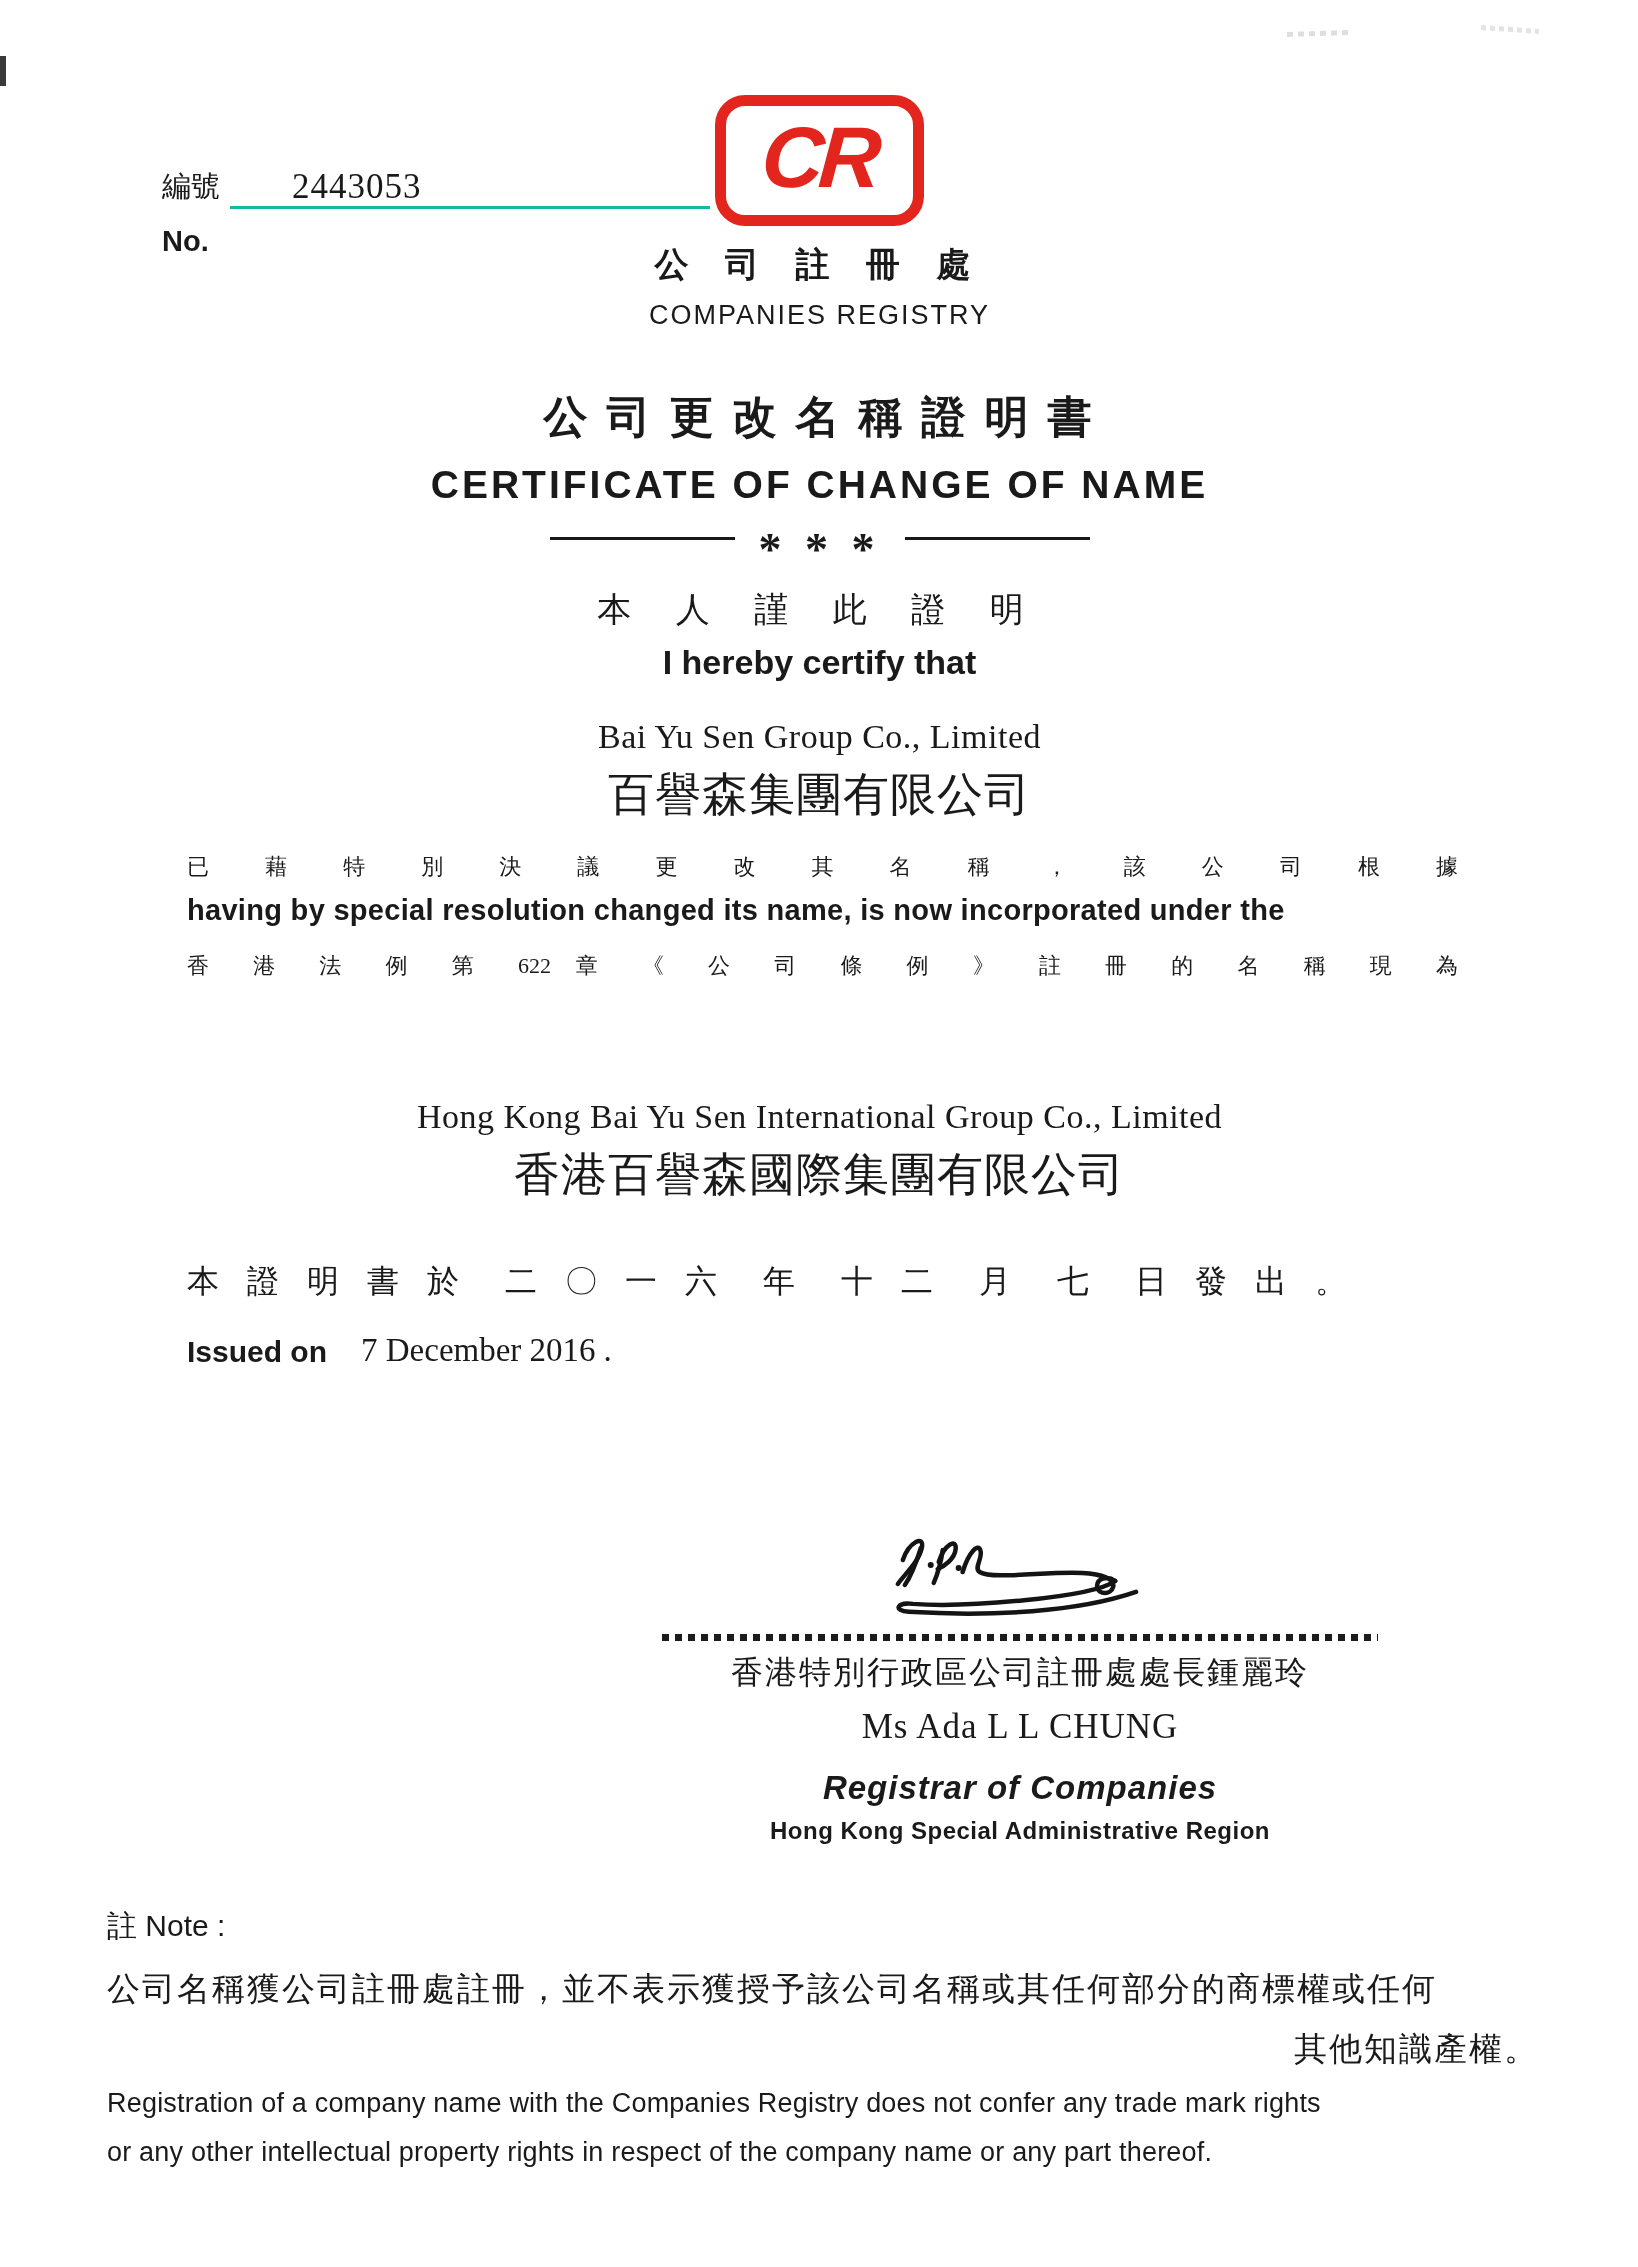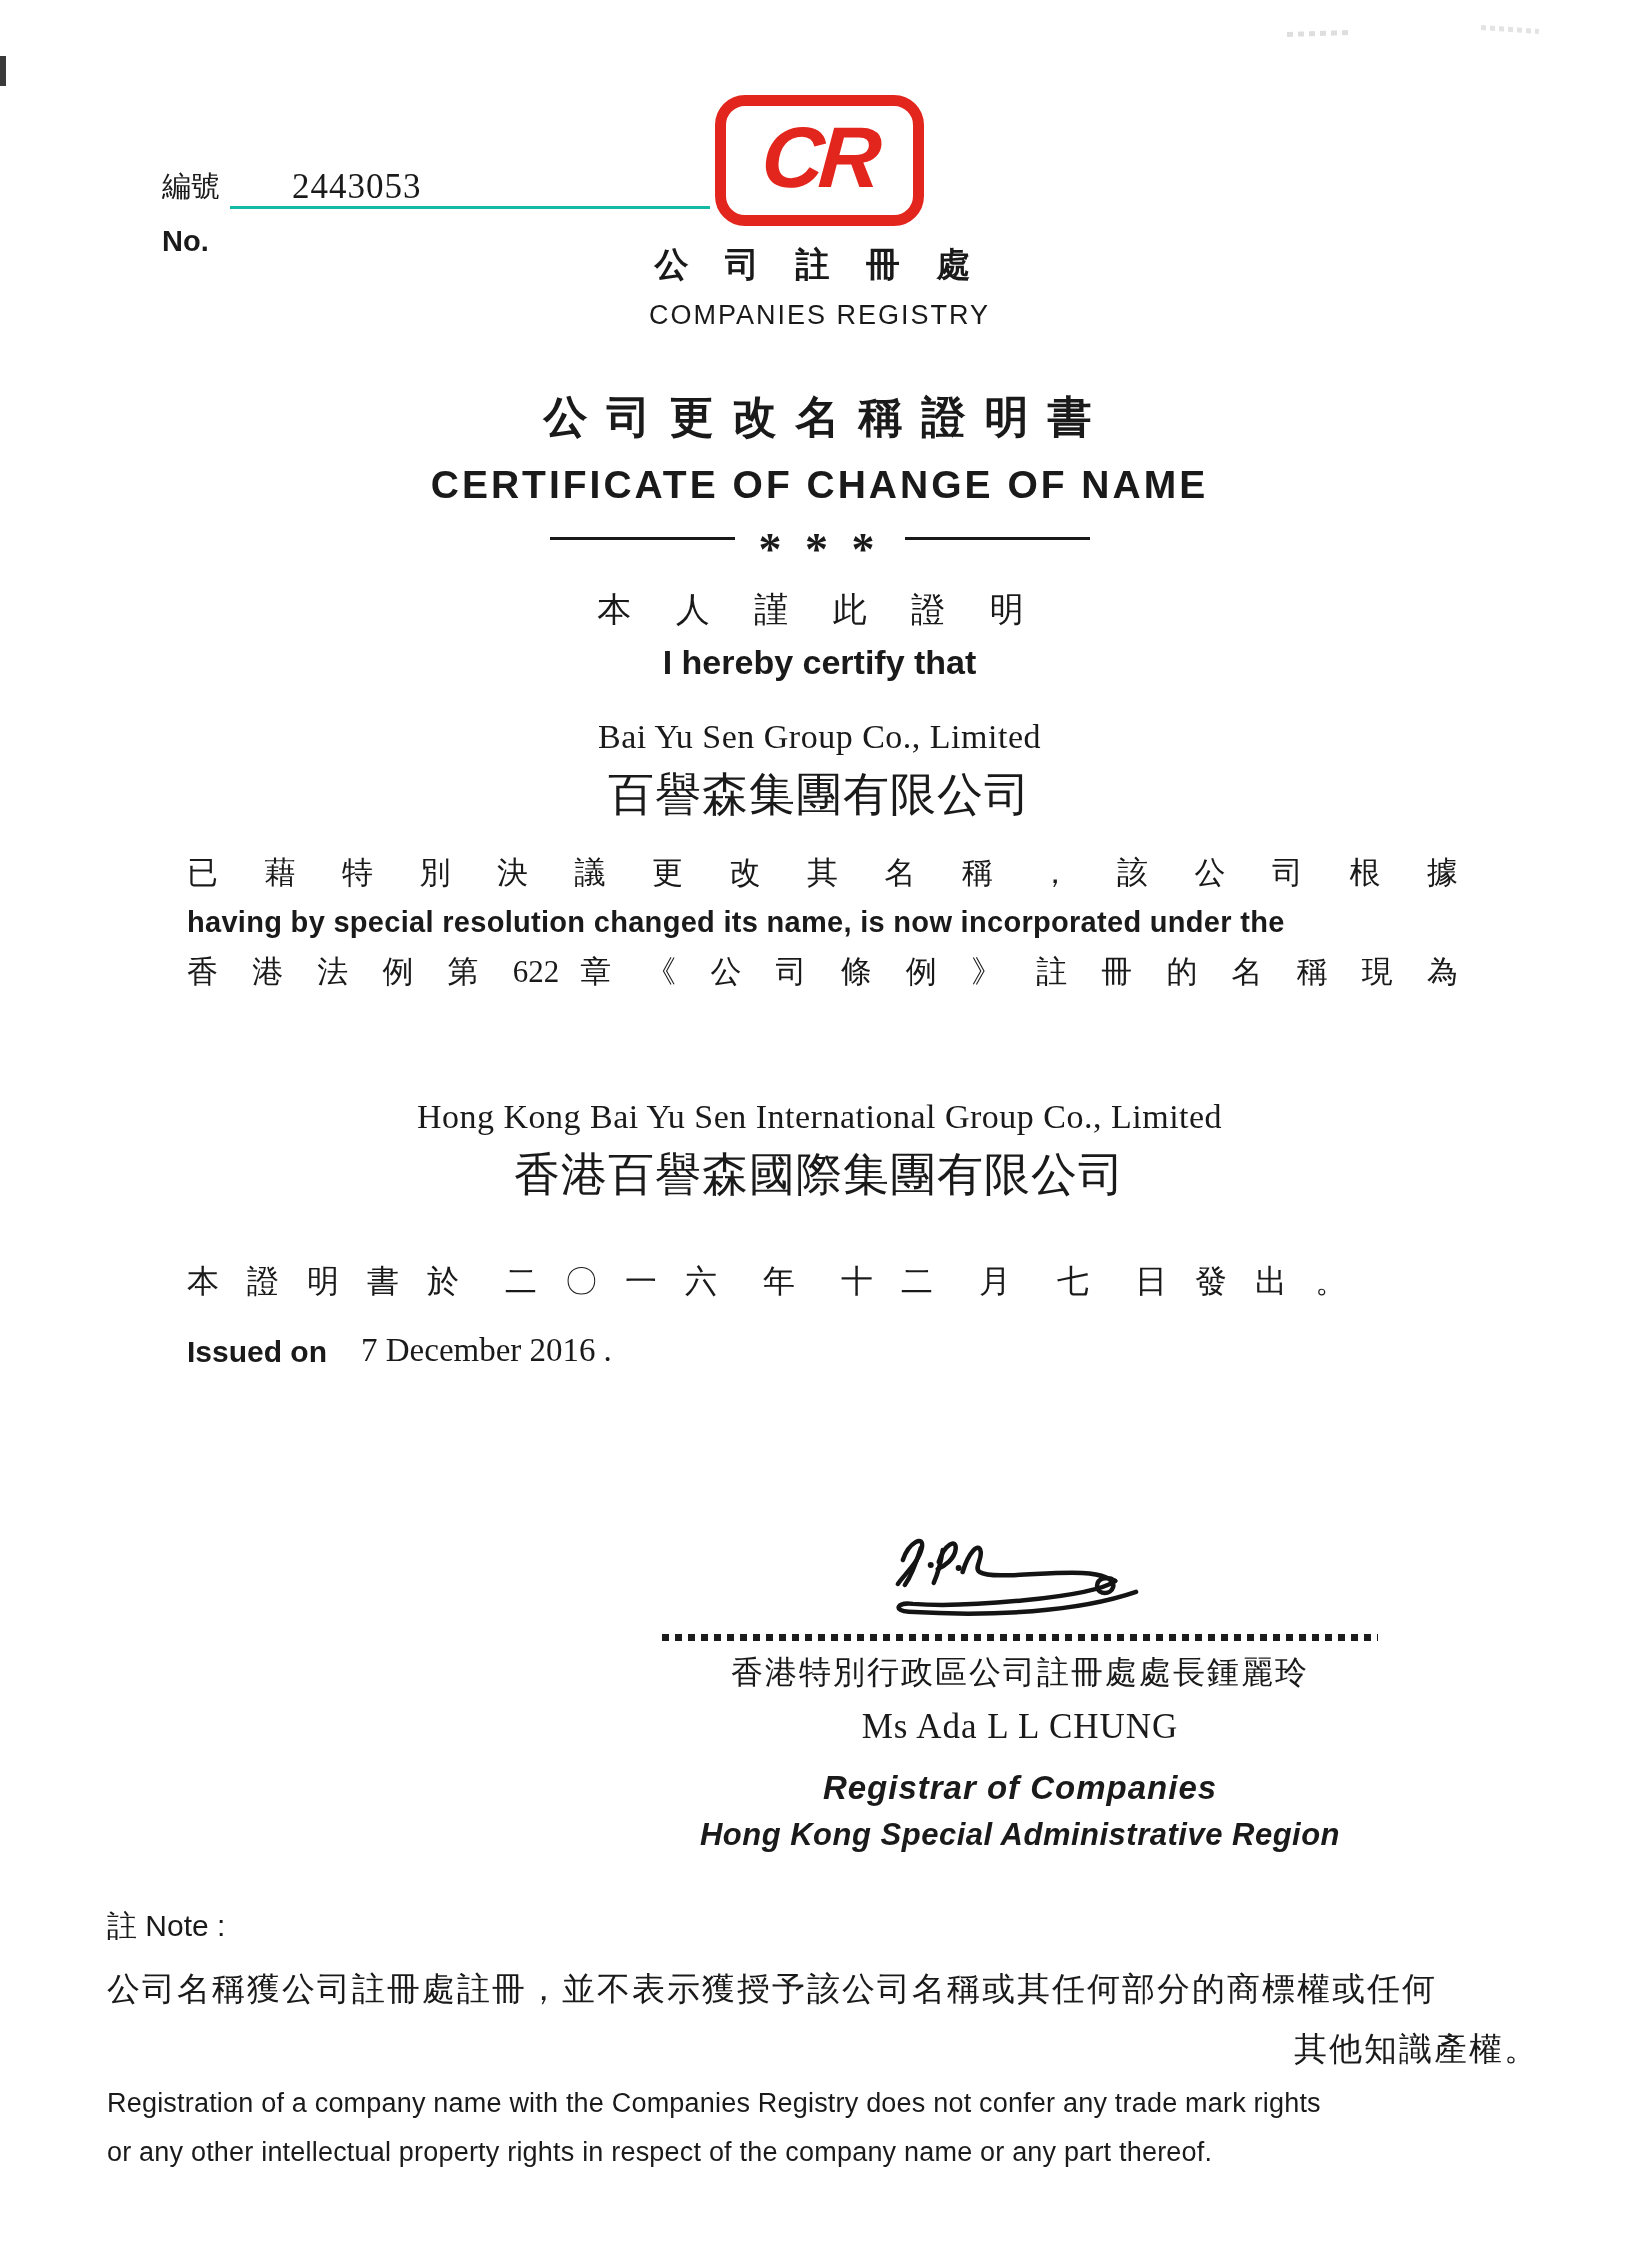--- a/index.html
+++ b/index.html
@@ -59,40 +59,40 @@
   .name-block { position:absolute; left:0; right:0; text-align:center; }
   .old-name { top:718px; }
   .new-name { top:1098px; }
   .name-en { font-family:"Liberation Serif", serif; font-size:34px; letter-spacing:0.5px; }
   .name-zh { margin-top:8px; font-size:46px; letter-spacing:1px; }
 
   
   .para { position:absolute; left:187px; right:181px; }
   .para1 { top:852px; }
   .para2 { top:951px; }
-  .para-zh { font-size:31px; text-align:justify; text-align-last:justify; }
+  .para-zh { font-size:22px; text-align:justify; text-align-last:justify; }
   .para-en { margin-top:12px; font-size:29px; font-weight:bold; letter-spacing:0.3px; }
 
   
   .issued-block { position:absolute; left:187px; right:159px; top:1260px; }
   .issued-zh { font-size:32px; letter-spacing:10px; white-space:pre; }
   .issued-en-row { margin-top:28px; display:flex; align-items:flex-end; }
   .issued-en-label { font-size:30px; font-weight:bold; }
   .issued-en-date { font-family:"Liberation Serif", serif; font-size:33px; margin-left:34px; }
   .issued-en-suffix { font-family:"Liberation Serif", serif; font-size:33px; margin-left:8px; }
 
   
   .sig-block { position:absolute; left:642px; width:756px; top:1518px; text-align:center; }
   .sig-svg { display:block; margin-left:211px; }
   .sig-dotted { width:716px; height:7px; margin:16px auto 0;
     background:repeating-linear-gradient(90deg,#1c1c1c 0 7px,transparent 7px 13px); }
   .sig-caption-zh { margin-top:10px; font-size:32px; letter-spacing:2px; }
   .sig-name { margin-top:12px; font-family:"Liberation Serif", serif; font-size:35px; letter-spacing:1px; }
   .sig-title { margin-top:22px; font-size:33px; font-weight:bold; font-style:italic; letter-spacing:1px; }
-  .sig-region { margin-top:10px; font-size:31px; font-weight:bold; font-style:italic; letter-spacing:0.5px; }
+  .sig-region { margin-top:10px; font-size:24px; font-weight:bold; letter-spacing:0.5px; }
 
   
   .note-block { position:absolute; left:107px; right:100px; top:1906px; }
   .note-label { font-size:30px; }
   .note-zh { margin-top:12px; font-size:33px; line-height:1.82; letter-spacing:2px; }
   .note-en { font-size:27px; line-height:1.8; letter-spacing:0.2px; }
 </style>
 </head>
 <body>
 

